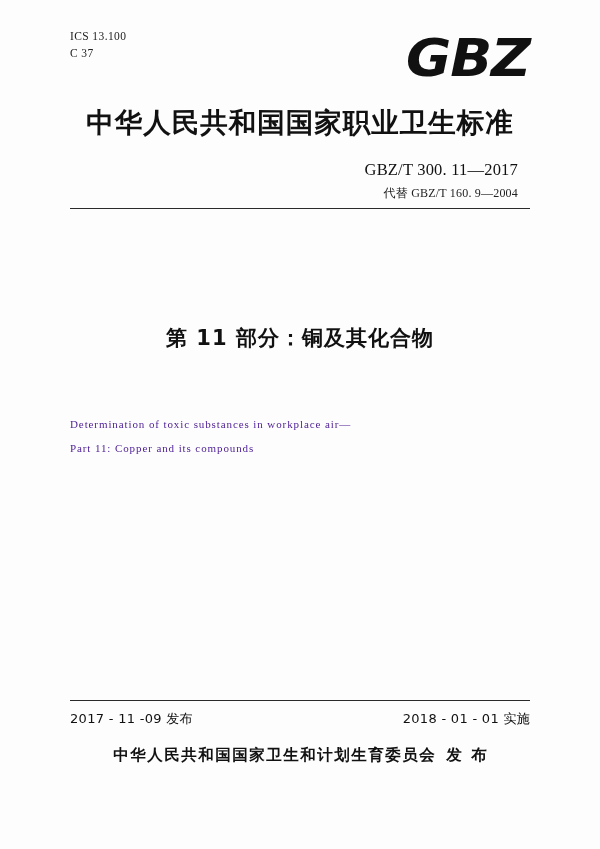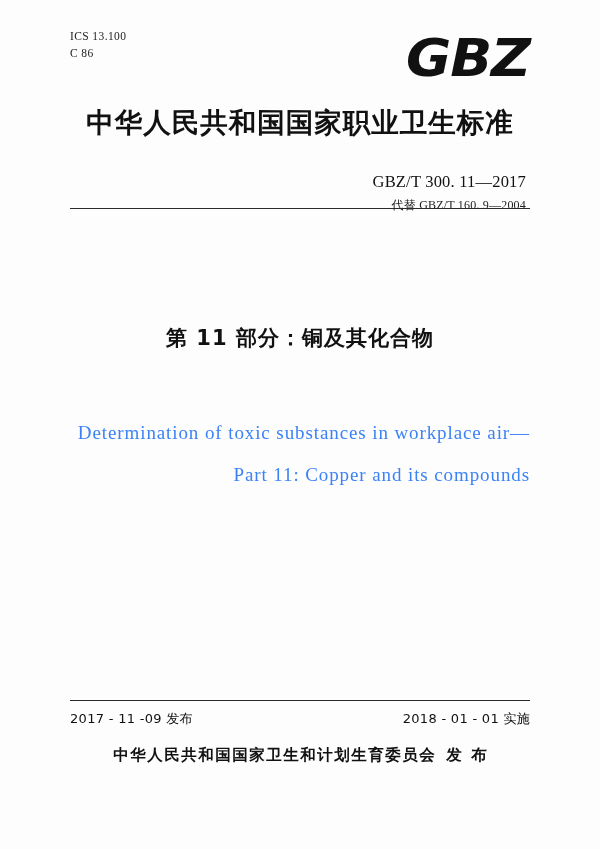--- a/index.html
+++ b/index.html
@@ -72,25 +72,24 @@
     font-weight: bold;
     font-size: 27.5px;
     letter-spacing: 1px;
     color: #111;
     white-space: nowrap;
   }
 
   
   .std-number {
     position: absolute;
-    right: 4px;
+    right: 12px;
     top: 160px;
     text-align: right;
     font-family: "Liberation Serif", serif;
-    margin-top: 12px;
   }
   .std-number .no {
     font-size: 16.5px;
     letter-spacing: 0.2px;
     color: #111;
   }
   .std-number .replaces {
     margin-top: 5px;
     font-size: 12px;
     letter-spacing: 0.2px;
@@ -129,26 +128,26 @@
     letter-spacing: 1px;
     color: #111;
   }
   .doc-title .line2 { display: block; }
 
   .doc-title-en {
     position: absolute;
     left: 0;
     top: 412px;
     width: 460px;
-    text-align: right;
-    font-family: "Liberation Serif", serif;
-    font-size: 19px;
+    text-align: left;
+    font-family: "Liberation Serif", serif;
+    font-size: 11px;
     line-height: 2.2;
     letter-spacing: 0.9px;
-    color: #3b82f6;
+    color: #4c1d95;
   }
   .doc-title-en span { display: block; }
 
   
   .dates {
     position: absolute;
     left: 0;
     top: 710px;
     width: 460px;
     font-family: "DejaVu Sans", sans-serif;
@@ -189,21 +188,21 @@
   }
 </style>
 </head>
 <body>
 
 <div class="page">
   <div class="content">
 
     <div class="ics-block">
       <div>ICS 13.100</div>
-      <div>C 86</div>
+      <div>C 37</div>
     </div>
 
     <div class="gbz-logo">GBZ</div>
 
     <div class="std-title">中华人民共和国国家职业卫生标准</div>
 
     <div class="std-number">
       <div class="no">GBZ/T 300. 11—2017</div>
       <div class="replaces">代替 GBZ/T 160. 9—2004</div>
     </div>

